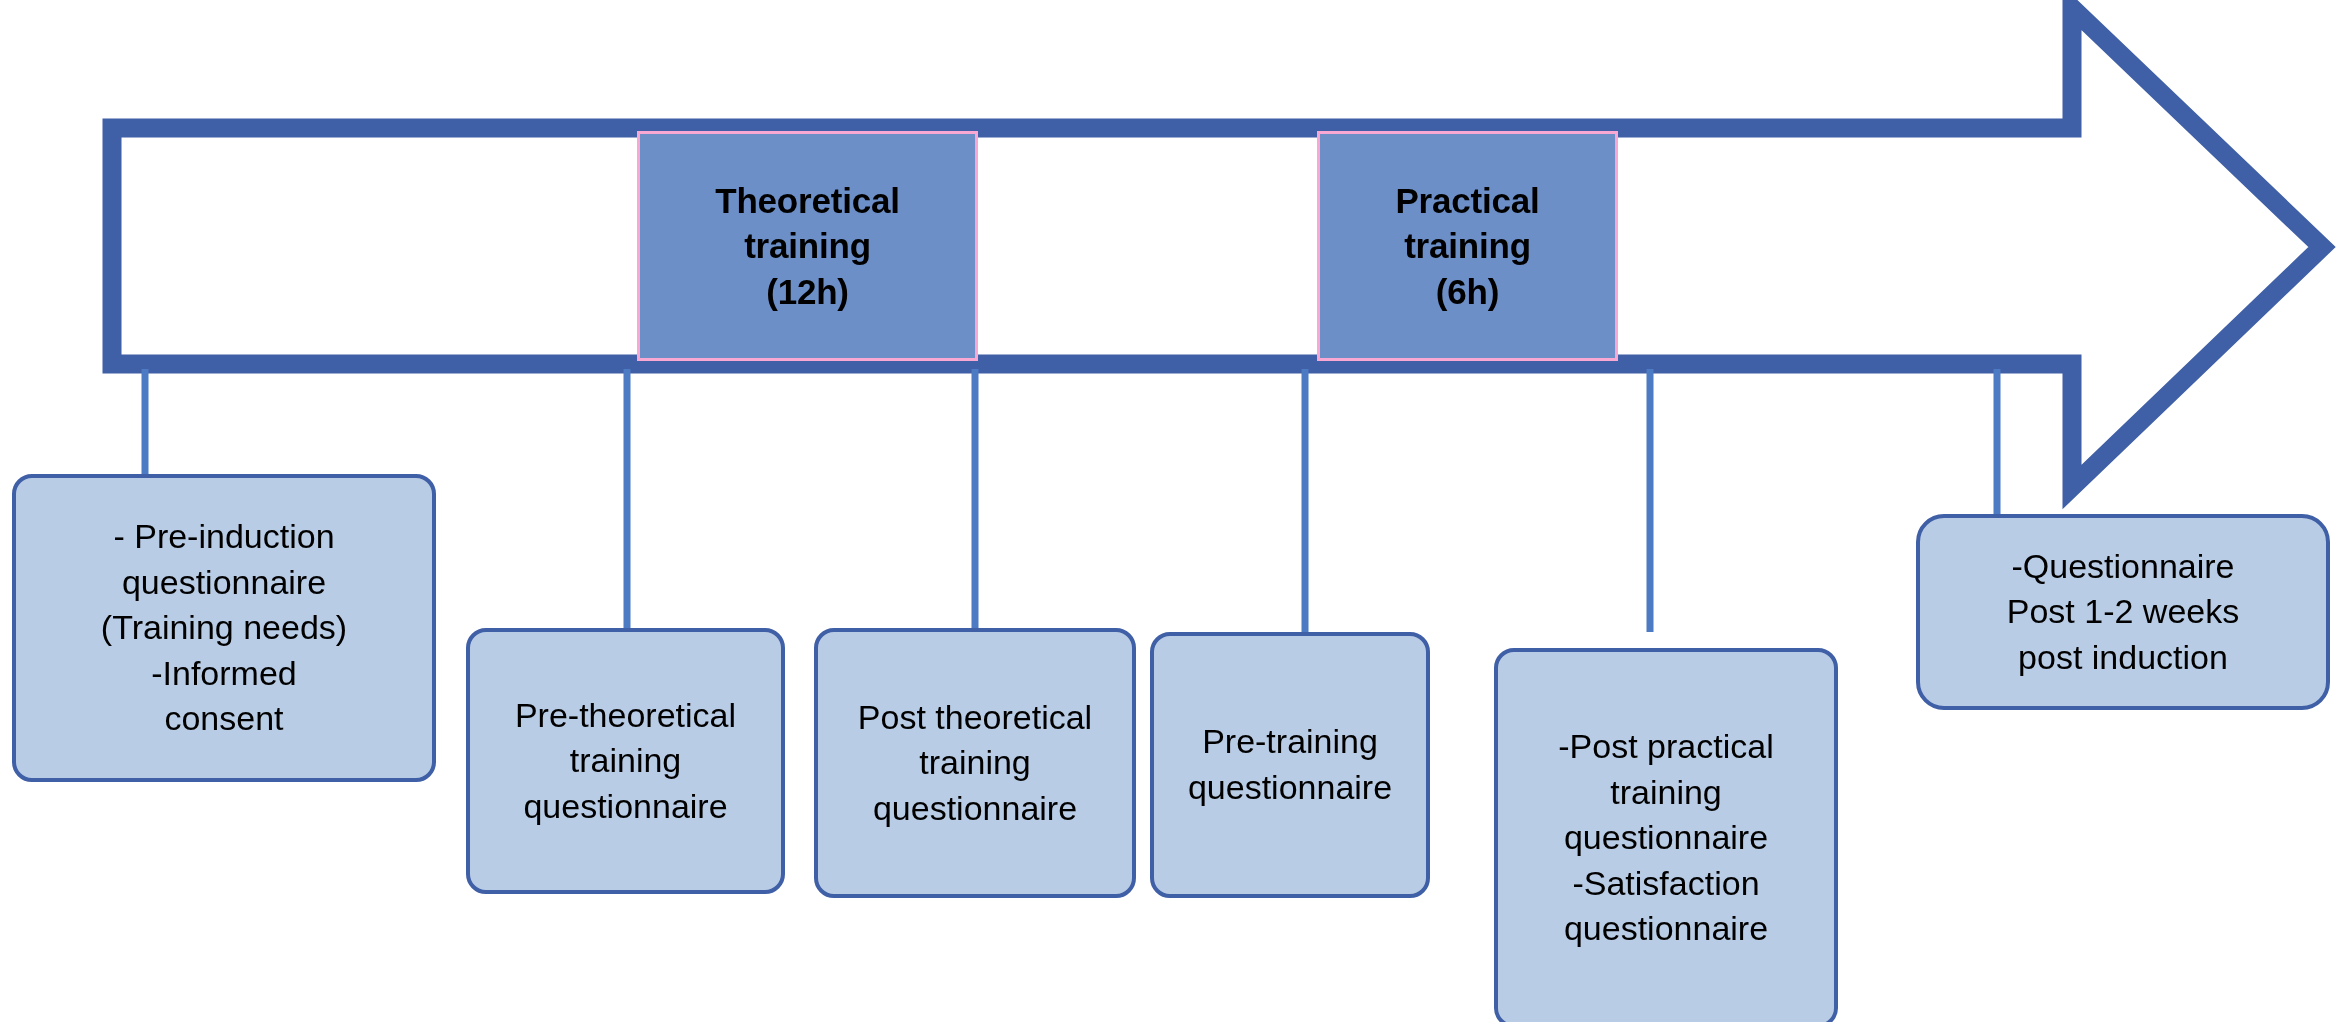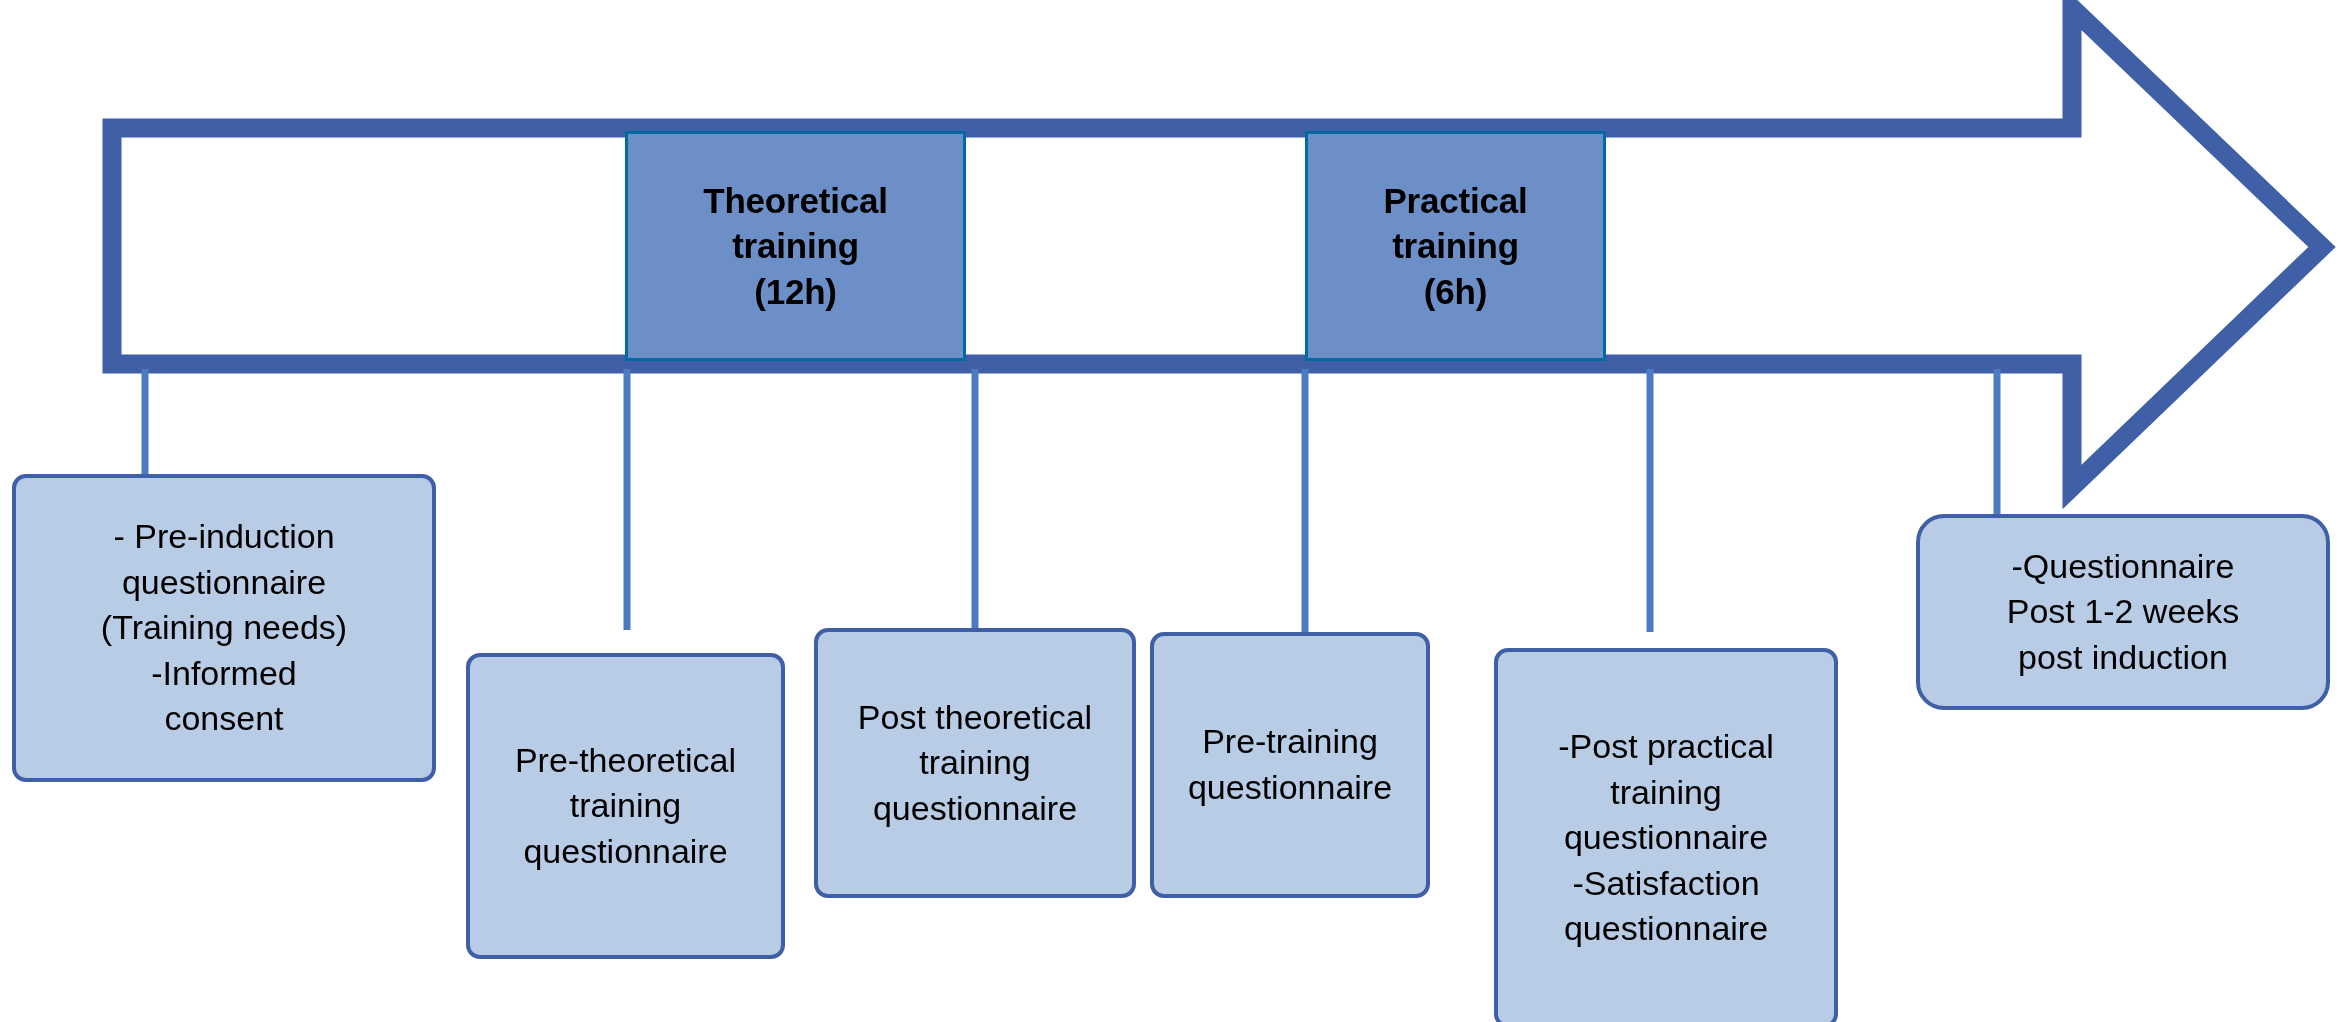--- a/index.html
+++ b/index.html
@@ -25,41 +25,42 @@
     top: 0;
     width: 2341px;
     height: 1022px;
   }
 
   
   .phase-box {
     position: absolute;
     box-sizing: border-box;
     background: #6D8FC8;
-    border: 3px solid #0369a1;
+    border: 3px solid #f9a8d4;
     display: flex;
     flex-direction: column;
     align-items: center;
     justify-content: center;
     font-weight: bold;
     font-size: 35px;
     line-height: 1.30;
     color: #000000;
     text-align: center;
     letter-spacing: -0.2px;
+    margin-left: 12px;
   }
   .phase-box .ln { display: block; white-space: nowrap; }
 
   
   .card {
     position: absolute;
     box-sizing: border-box;
     background: #B9CCE5;
     border: 4px solid #3F5FA6;
-    border-radius: 14px;
+    border-radius: 20px;
     display: flex;
     flex-direction: column;
     align-items: center;
     justify-content: center;
     font-size: 34px;
     line-height: 1.34;
     color: #000000;
     text-align: center;
     padding: 6px 10px;
   }
@@ -101,21 +102,21 @@
   </div>
 
   <div class="card" style="left:12px; top:474px; width:424px; height:308px;">
     <span class="ln">- Pre-induction</span>
     <span class="ln">questionnaire</span>
     <span class="ln">(Training needs)</span>
     <span class="ln">-Informed</span>
     <span class="ln">consent</span>
   </div>
 
-  <div class="card" style="left:466px; top:653px; width:319px; height:306px;">
+  <div class="card" style="left:466px; top:628px; width:319px; height:266px;">
     <span class="ln">Pre-theoretical</span>
     <span class="ln">training</span>
     <span class="ln">questionnaire</span>
   </div>
 
   <div class="card" style="left:814px; top:628px; width:322px; height:270px;">
     <span class="ln">Post theoretical</span>
     <span class="ln">training</span>
     <span class="ln">questionnaire</span>
   </div>

